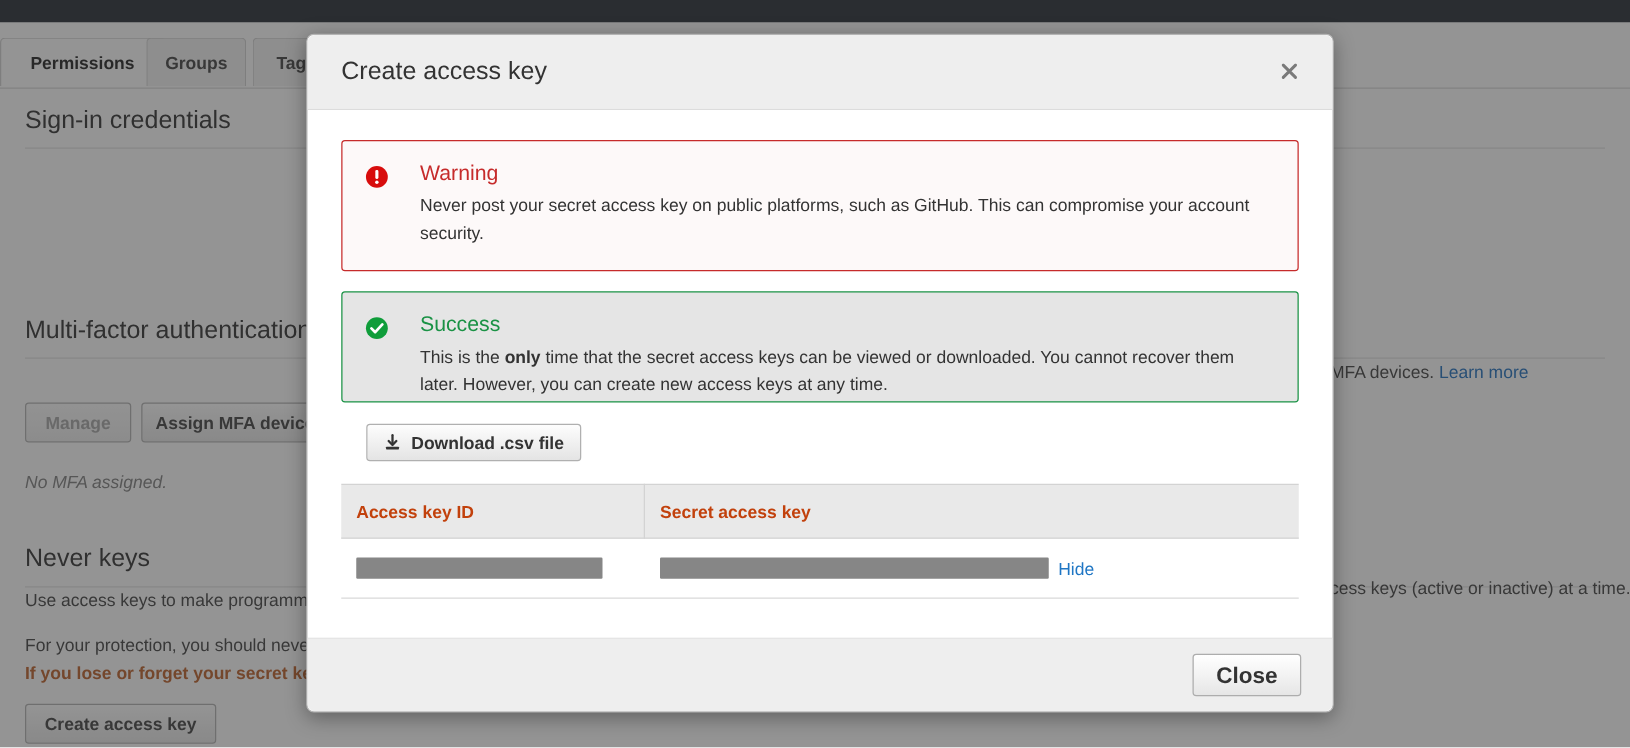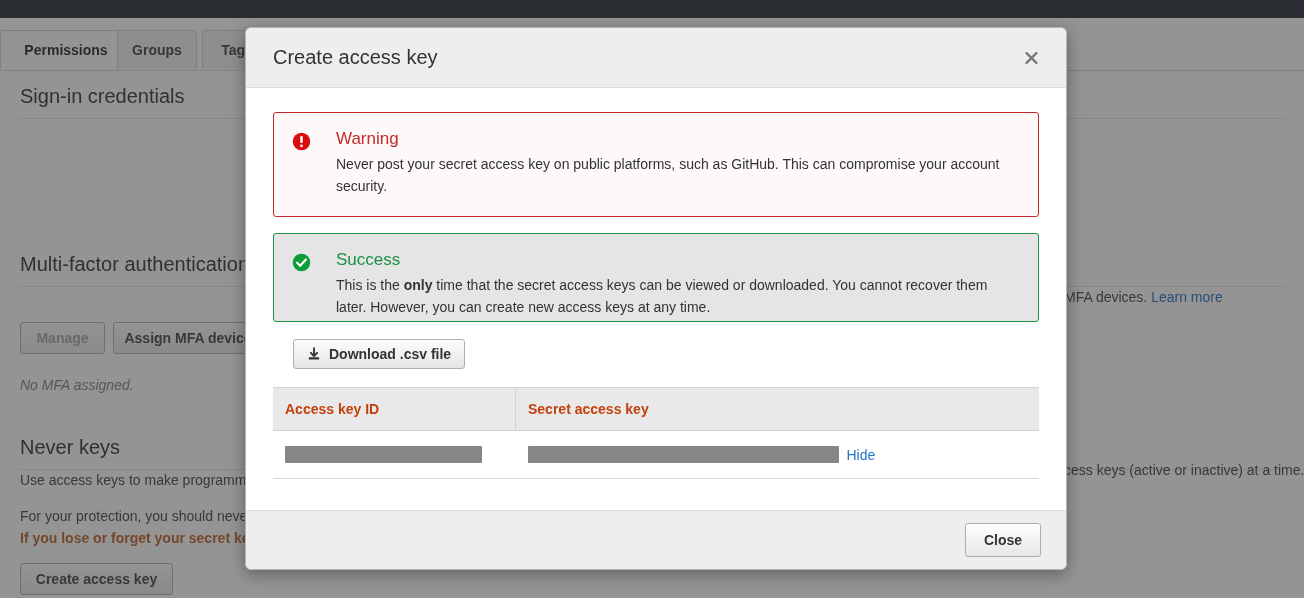--- a/index.html
+++ b/index.html
@@ -179,21 +179,21 @@
     align-items: center;
     justify-content: flex-end;
     padding: 0 25px;
     position: relative;
   }
   .footer-btn {
     position: static;
     height: 34px;
     min-width: 68px;
     padding: 0 18px;
-    font-size: 14px;
+    font-size: 18px;
   }
 
   
   .alert {
     box-sizing: border-box;
     display: flex;
     padding: 16px 18px 18px 18px;
     border-width: 1px;
     border-style: solid;
     border-radius: 3px;

